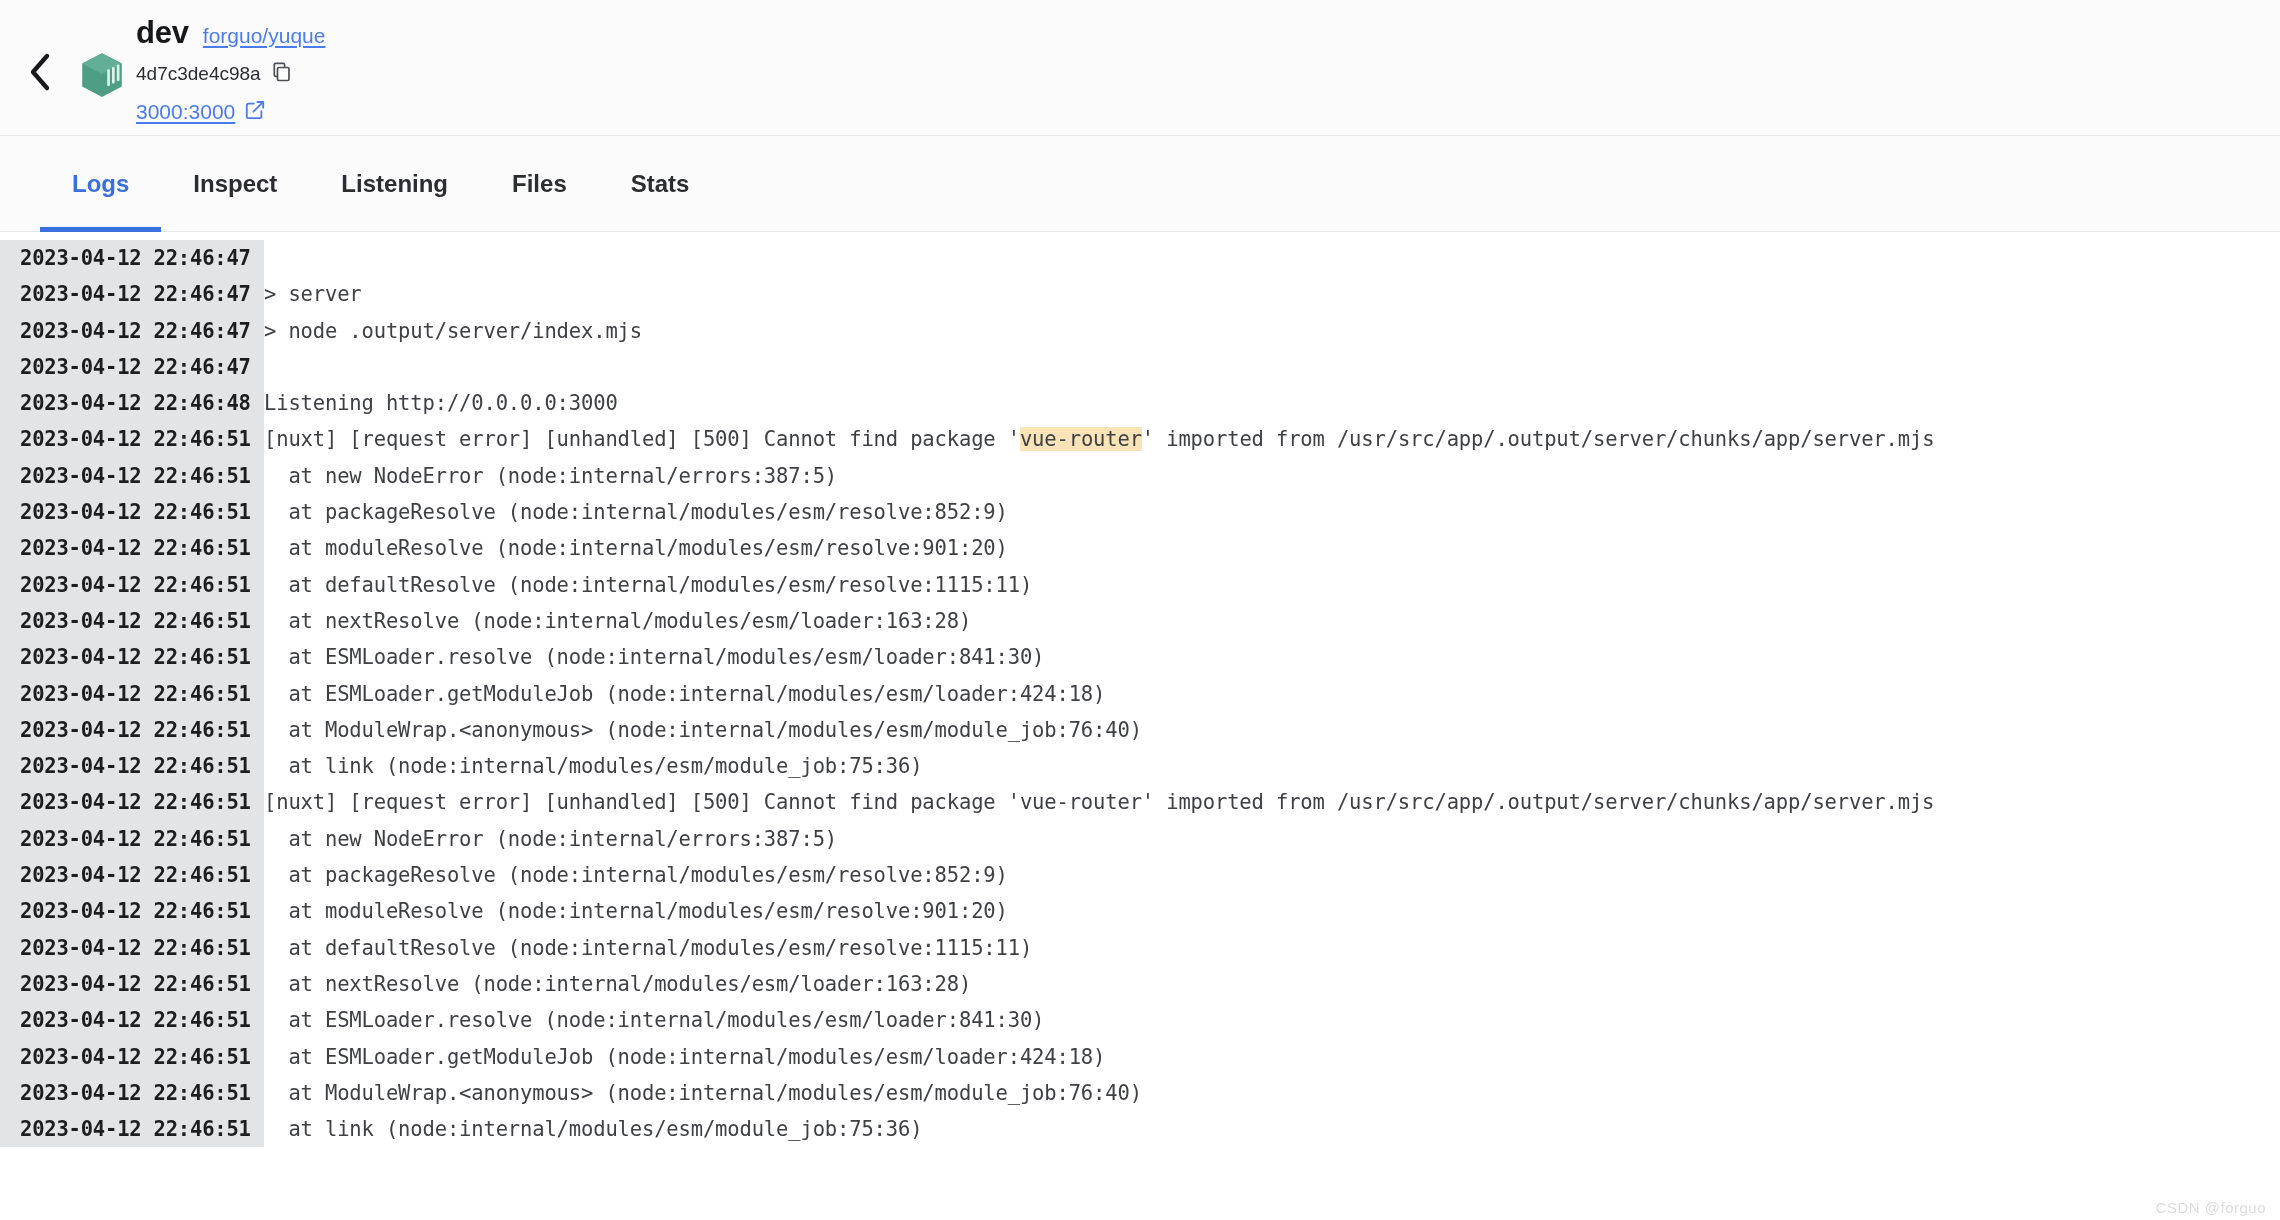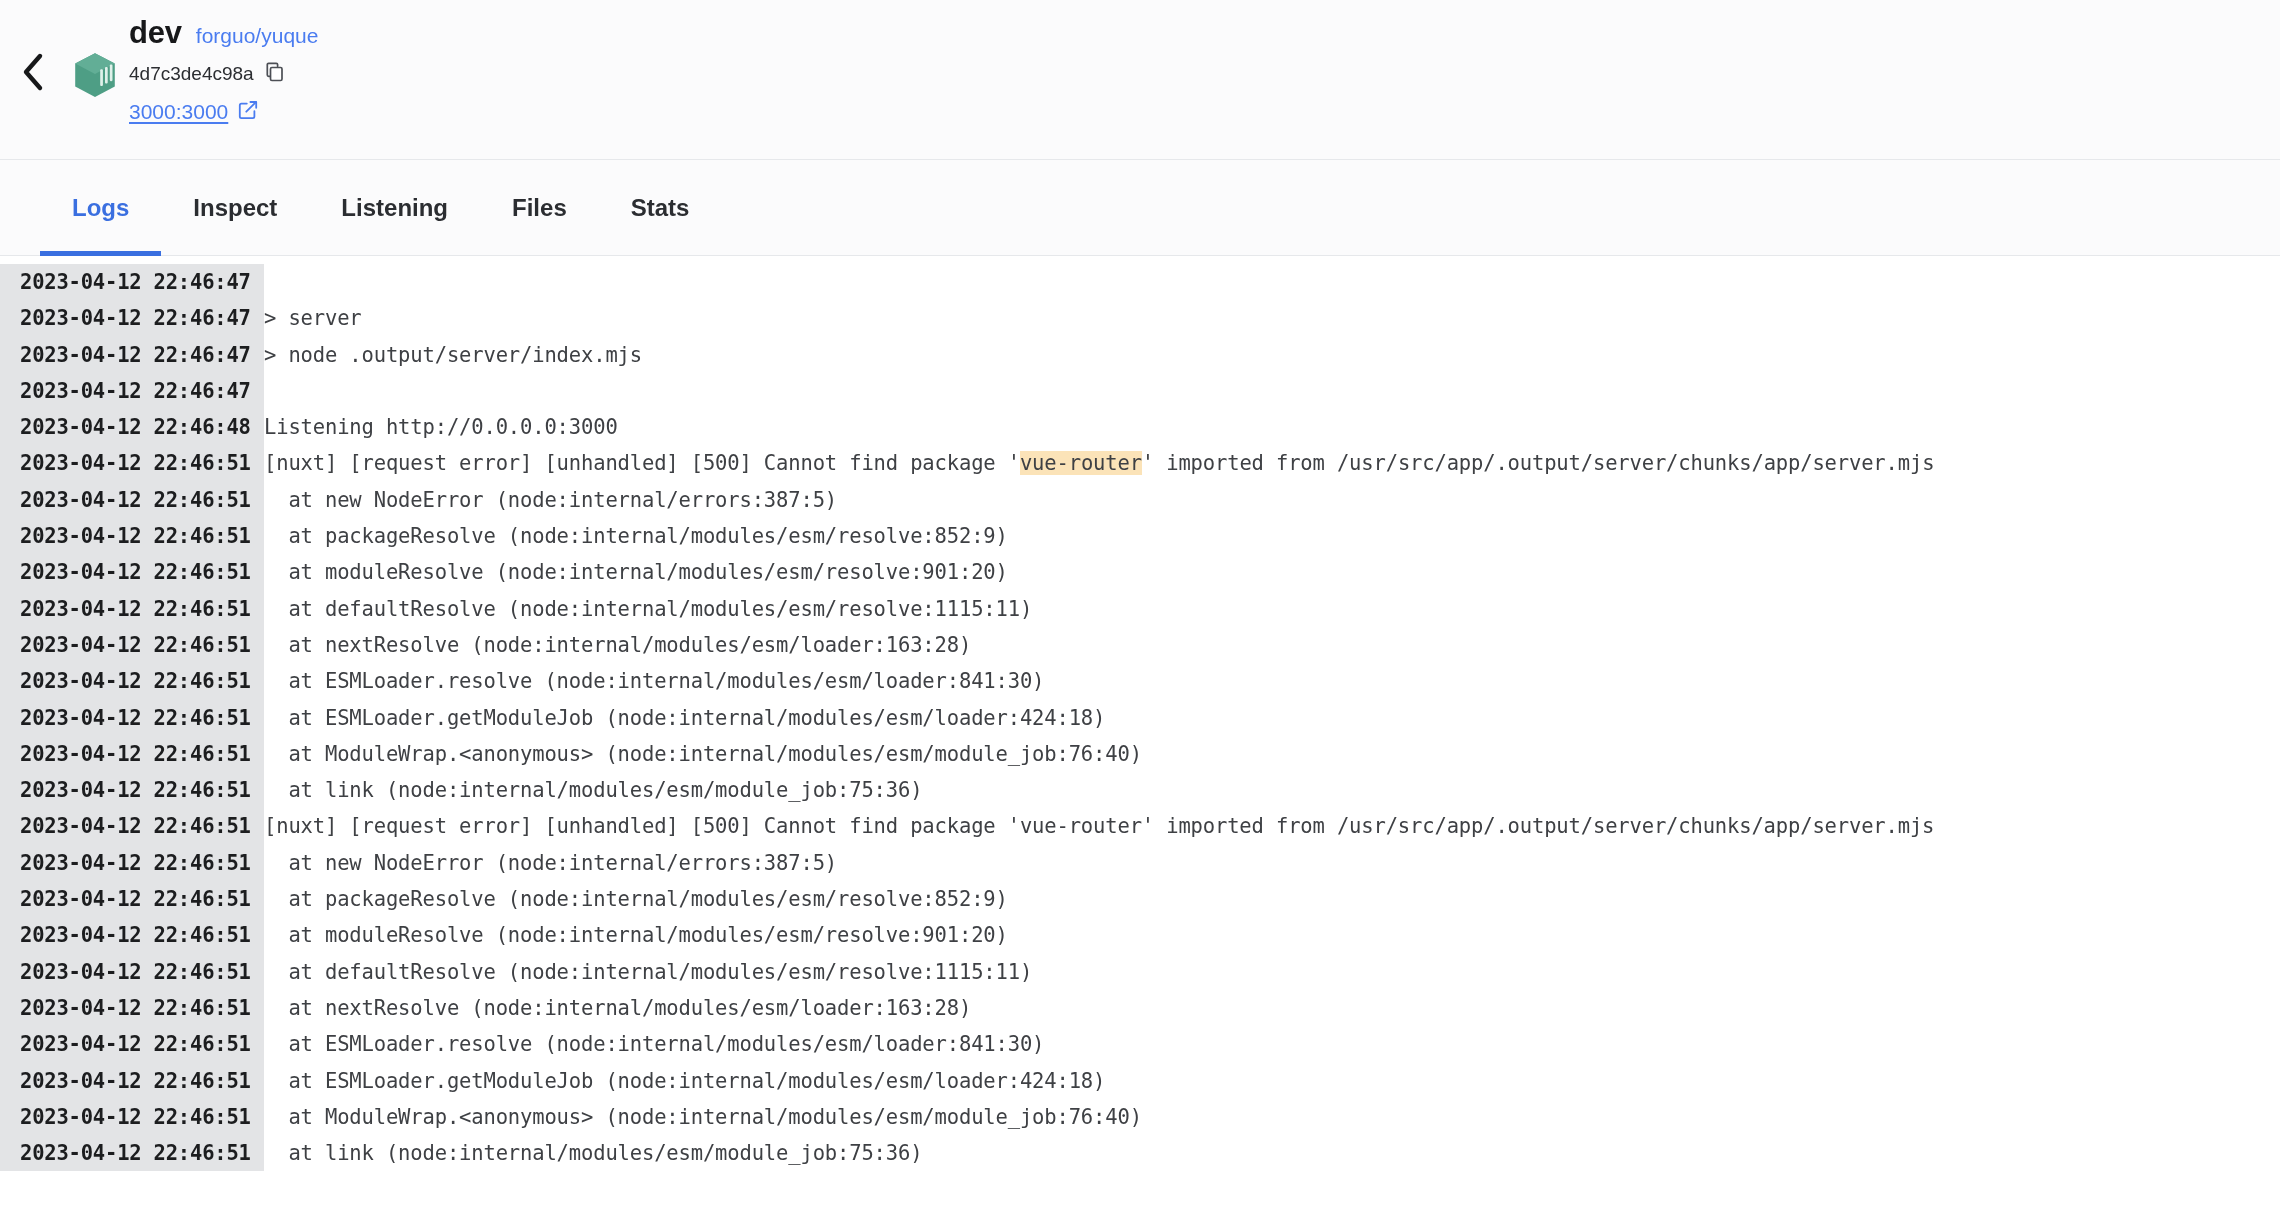--- a/index.html
+++ b/index.html
@@ -13,24 +13,24 @@
     height: 1220px;
     overflow: hidden;
     font-family: "Liberation Sans", sans-serif;
     -webkit-font-smoothing: antialiased;
   }
 
   
   .header {
     display: flex;
     align-items: flex-start;
-    padding: 14px 0 12px 5px;
+    padding: 14px 0 12px 12px;
     background: #fbfbfc;
     border-bottom: 1px solid #e6e8eb;
-    height: 160px;
+    height: 136px;
     box-sizing: border-box;
   }
   .back-btn {
     width: 56px;
     min-width: 56px;
     display: flex;
     align-items: center;
     justify-content: center;
     padding-top: 38px;
     cursor: pointer;
@@ -60,20 +60,21 @@
   }
   .app-title {
     font-size: 31px;
     font-weight: 700;
     color: #17181a;
     letter-spacing: -0.2px;
   }
   .repo-link {
     font-size: 21px;
     color: #4a7cf0;
+    text-decoration: underline;
     text-underline-offset: 3px;
     cursor: pointer;
   }
   .id-row {
     display: flex;
     align-items: center;
     gap: 10px;
     margin-top: 11px;
   }
   .container-id {

